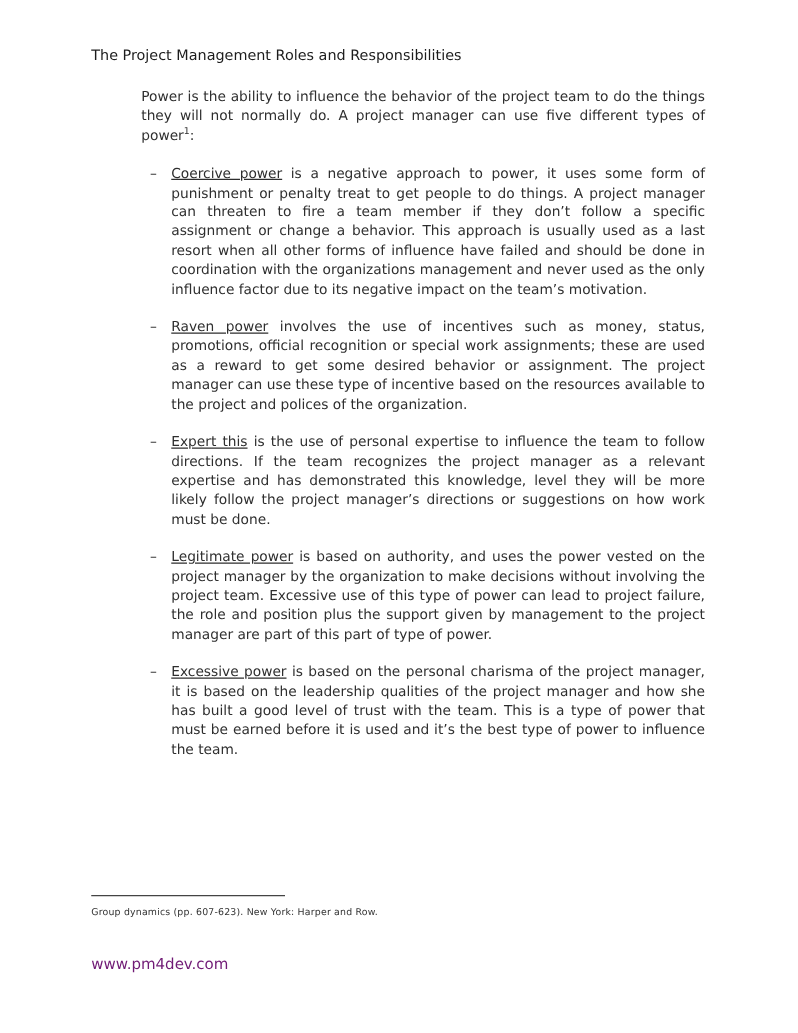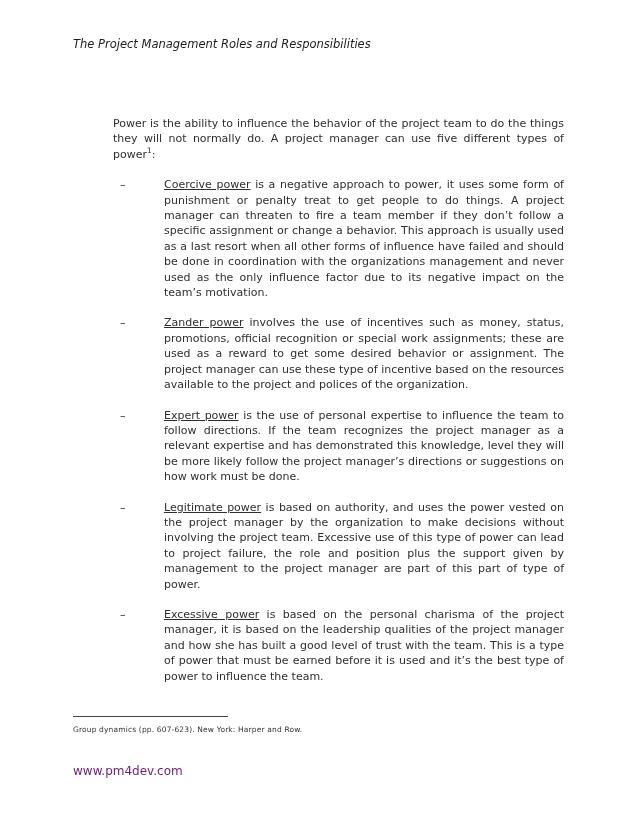--- a/index.html
+++ b/index.html
@@ -14,46 +14,43 @@
     overflow:hidden;
   }
   .title {
     position:absolute;
     left:73px;
     top:37px;
     font-size:11.5px;
     font-weight:400;
     color:#1c1c1c;
     white-space:nowrap;
-    font-style:italic;
   }
   .content {
     position:absolute;
     left:113px;
     top:70px;
     width:451px;
     font-size:11px;
     line-height:15.4px;
   }
   .intro {
     text-align:justify;
-    margin-top:46px;
   }
   .bullet {
     display:flex;
     margin-left:7px;
     margin-top:15px;
   }
   .dash {
     flex:0 0 17px;
   }
   .btext {
     flex:1;
     text-align:justify;
-    margin-left:27px;
   }
   .term { text-decoration:underline; }
   sup {
     font-size:7.5px;
     line-height:0;
     vertical-align:super;
   }
   .footnote {
     position:absolute;
     left:73px;
@@ -93,26 +90,26 @@
 
     <p class="intro"><span>Power is the ability to influence the behavior of the project team to do the things they will not normally do. A project manager can use five different types of power</span><sup>1</sup><span>:</span></p>
 
     <div class="bullet">
       <span class="dash">–</span>
       <p class="btext"><span class="term">Coercive power</span><span> is a negative approach to power, it uses some form of punishment or penalty treat to get people to do things. A project manager can threaten to fire a team member if they don’t follow a specific assignment or change a behavior. This approach is usually used as a last resort when all other forms of influence have failed and should be done in coordination with the organizations management and never used as the only influence factor due to its negative impact on the team’s motivation.</span></p>
     </div>
 
     <div class="bullet">
       <span class="dash">–</span>
-      <p class="btext"><span class="term">Zander power</span><span> involves the use of incentives such as money, status, promotions, official recognition or special work assignments; these are used as a reward to get some desired behavior or assignment. The project manager can use these type of incentive based on the resources available to the project and polices of the organization.</span></p>
+      <p class="btext"><span class="term">Raven power</span><span> involves the use of incentives such as money, status, promotions, official recognition or special work assignments; these are used as a reward to get some desired behavior or assignment. The project manager can use these type of incentive based on the resources available to the project and polices of the organization.</span></p>
     </div>
 
     <div class="bullet">
       <span class="dash">–</span>
-      <p class="btext"><span class="term">Expert power</span><span> is the use of personal expertise to influence the team to follow directions. If the team recognizes the project manager as a relevant expertise and has demonstrated this knowledge, level they will be more likely follow the project manager’s directions or suggestions on how work must be done.</span></p>
+      <p class="btext"><span class="term">Expert this</span><span> is the use of personal expertise to influence the team to follow directions. If the team recognizes the project manager as a relevant expertise and has demonstrated this knowledge, level they will be more likely follow the project manager’s directions or suggestions on how work must be done.</span></p>
     </div>
 
     <div class="bullet">
       <span class="dash">–</span>
       <p class="btext"><span class="term">Legitimate power</span><span> is based on authority, and uses the power vested on the project manager by the organization to make decisions without involving the project team. Excessive use of this type of power can lead to project failure, the role and position plus the support given by management to the project manager are part of this part of type of power.</span></p>
     </div>
 
     <div class="bullet">
       <span class="dash">–</span>
       <p class="btext"><span class="term">Excessive power</span><span> is based on the personal charisma of the project manager, it is based on the leadership qualities of the project manager and how she has built a good level of trust with the team. This is a type of power that must be earned before it is used and it’s the best type of power to influence the team.</span></p>

